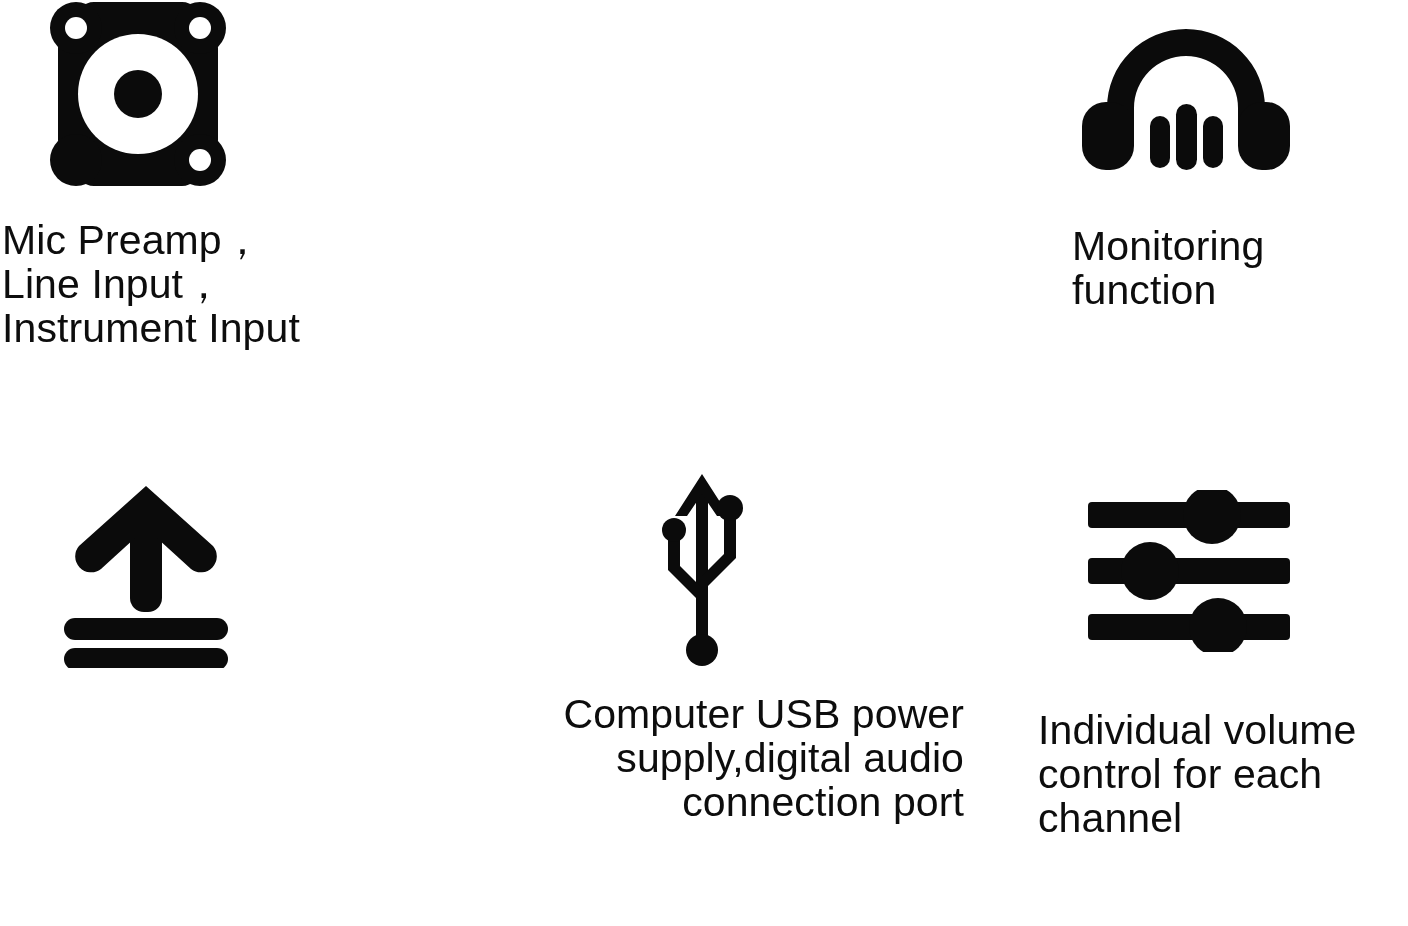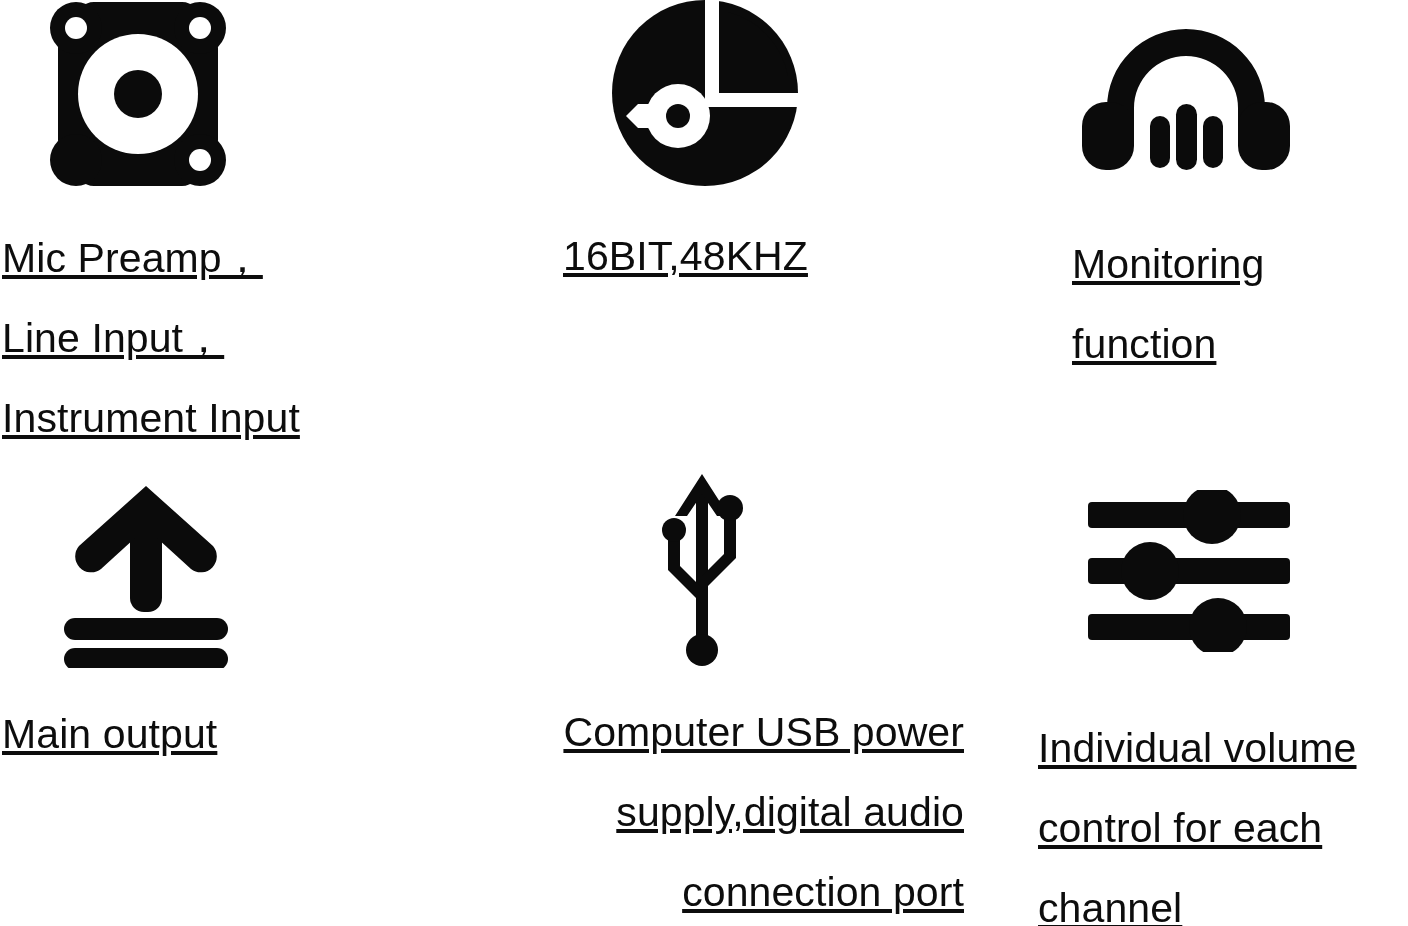--- a/index.html
+++ b/index.html
@@ -40,26 +40,25 @@
     height: 196px;
   }
 
   .icon-svg {
     display: block;
     fill: #0b0b0b;
   }
 
   .caption {
     font-size: 41px;
-    line-height: 80px;
+    line-height: 44px;
     letter-spacing: 0.1px;
     color: #0d0d0d;
     white-space: pre-line;
     font-weight: 400;
-    text-decoration: underline;
   }
 
   
   .cell-mic .icon-svg   { margin-left: 42px; margin-top: 2px; }
   .cell-mic .caption    { margin-left: 2px; margin-top: 20px; width: 430px; }
 
   .cell-bit .icon-svg   { margin-left: 145px; margin-top: 0px; }
   .cell-bit .caption    { margin-left: 98px; margin-top: 20px; width: 420px; }
 
   .cell-mon .icon-svg   { margin-left: 52px; margin-top: 12px; }
@@ -113,38 +112,20 @@
         <circle cx="96" cy="92" r="60" fill="#ffffff"></circle>
 
         <circle cx="96" cy="92" r="24"></circle>
       </svg>
     </div>
     <div class="caption">Mic Preamp，
 Line Input，
 Instrument Input</div>
   </div>
 
-  <div class="feature-cell col-2 row-1 cell-bit">
-    <div class="icon-box">
-      <svg class="icon-svg" width="190" height="186" viewBox="0 0 190 186" aria-hidden="true">
-
-        <circle cx="95" cy="93" r="93"></circle>
-
-        <path d="M95 0 H109 V93 H190 V107 H95 Z" fill="#ffffff"></path>
-
-        <path d="M118 12 A82 82 0 0 1 178 76 L118 76 Z"></path>
-
-        <circle cx="68" cy="116" r="32" fill="#ffffff"></circle>
-        <path d="M28 104 H68 V128 H28 L16 116 Z" fill="#ffffff"></path>
-
-        <circle cx="68" cy="116" r="12"></circle>
-      </svg>
-    </div>
-    <div class="caption">16BIT,48KHZ</div>
-  </div>
 
   <div class="feature-cell col-3 row-1 cell-mon">
     <div class="icon-box">
       <svg class="icon-svg" width="208" height="158" viewBox="0 0 208 158" aria-hidden="true">
 
         <path d="M25 128 L25 96 A79 79 0 0 1 183 96 L183 128 L156 128 L156 96
                  A52 52 0 0 0 52 96 L52 128 Z"></path>
 
         <rect x="0" y="90" width="52" height="68" rx="24"></rect>
 
@@ -165,21 +146,20 @@
 
         <rect x="66" y="36" width="32" height="100" rx="14"></rect>
 
         <path d="M82 10 L149 70 A16 16 0 0 1 127 93 L82 52 L37 93
                  A16 16 0 0 1 15 70 Z"></path>
 
         <rect x="0" y="142" width="164" height="22" rx="11"></rect>
         <rect x="0" y="172" width="164" height="22" rx="11"></rect>
       </svg>
     </div>
-    <div class="caption">Main output</div>
   </div>
 
   <div class="feature-cell col-2 row-2 cell-usb">
     <div class="icon-box">
       <svg class="icon-svg" width="94" height="192" viewBox="0 0 94 192" aria-hidden="true">
 
         <rect x="41" y="12" width="12" height="166"></rect>
 
         <path d="M47 0 L74 42 L62 42 L47 20 L32 42 L20 42 Z"></path>
 

